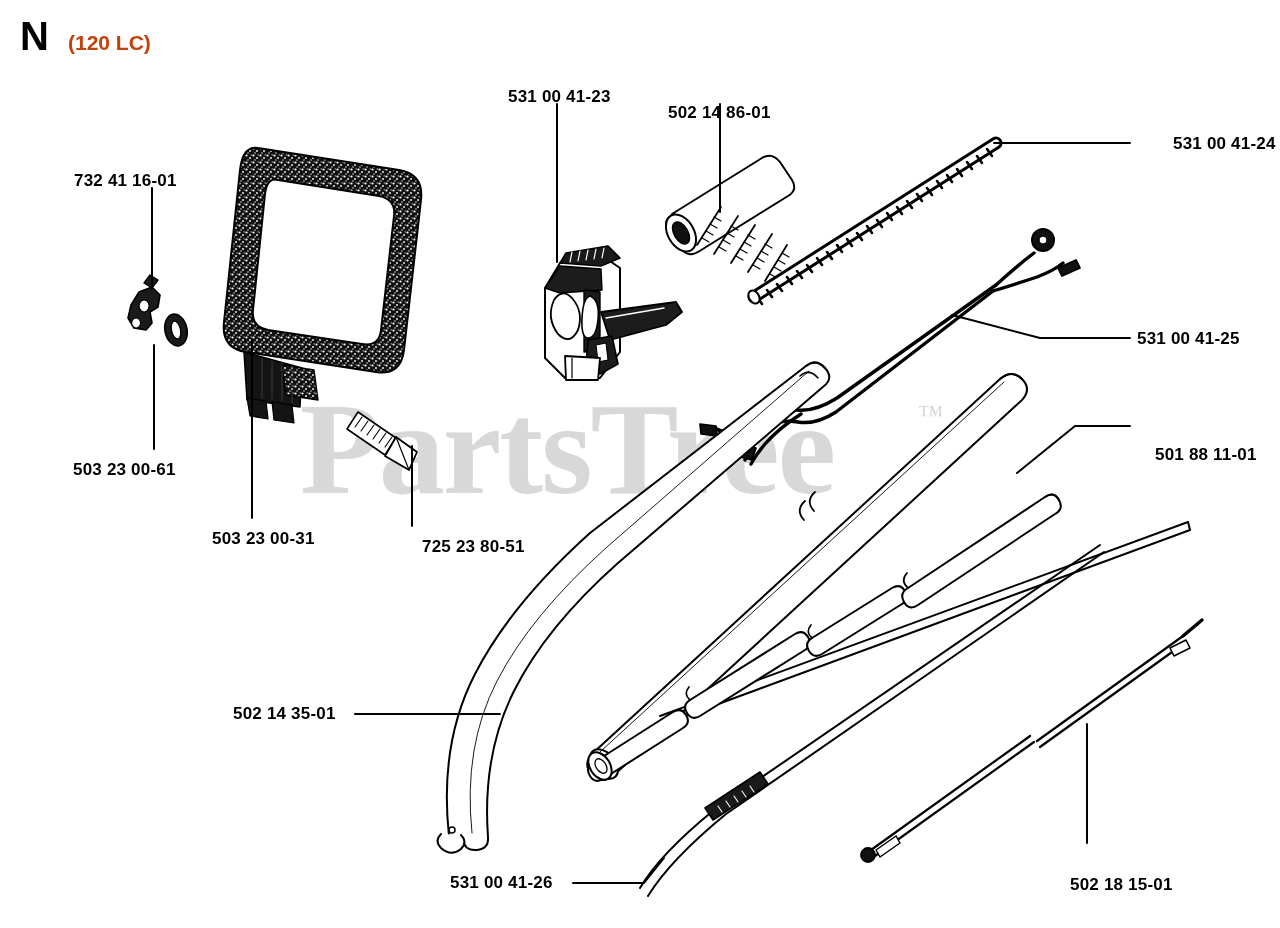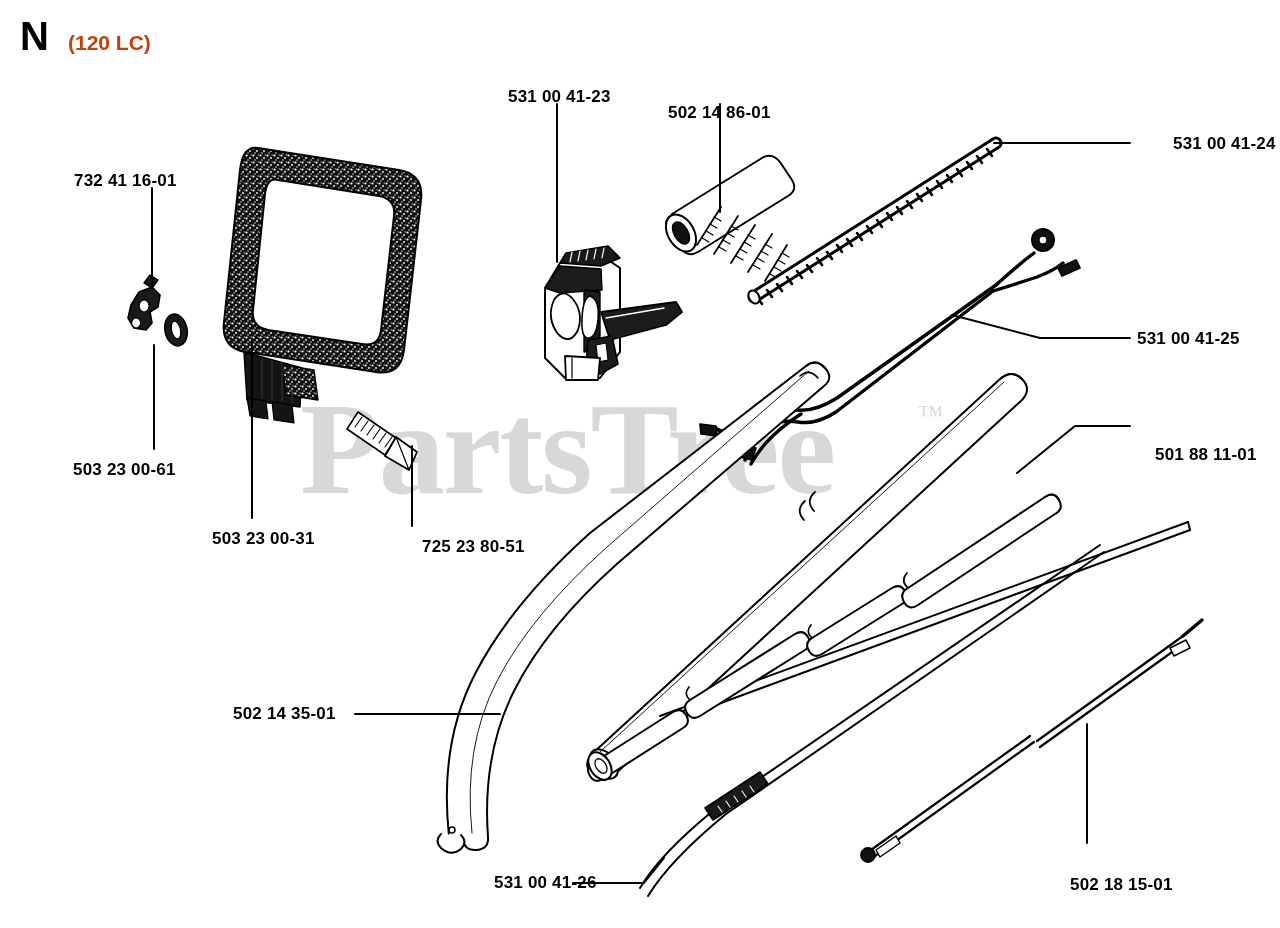--- a/index.html
+++ b/index.html
@@ -380,16 +380,16 @@
   <div class="part-label" style="left:74px; top:172px;">732 41 16-01</div>
   <div class="part-label" style="left:508px; top:88px;">531 00 41-23</div>
   <div class="part-label" style="left:668px; top:104px;">502 14 86-01</div>
   <div class="part-label" style="left:1173px; top:135px;">531 00 41-24</div>
   <div class="part-label" style="left:1137px; top:330px;">531 00 41-25</div>
   <div class="part-label" style="left:1155px; top:418px;margin-top:28px;">501 88 11-01</div>
   <div class="part-label" style="left:73px; top:461px;">503 23 00-61</div>
   <div class="part-label" style="left:212px; top:530px;">503 23 00-31</div>
   <div class="part-label" style="left:397px; top:538px;margin-left:25px;">725 23 80-51</div>
   <div class="part-label" style="left:233px; top:705px;">502 14 35-01</div>
-  <div class="part-label" style="left:450px; top:874px;margin-left:44px;">531 00 41-26</div>
+  <div class="part-label" style="left:450px; top:874px;">531 00 41-26</div>
   <div class="part-label" style="left:1070px; top:876px;">502 18 15-01</div>
 
 </div>
 
 </body></html>

